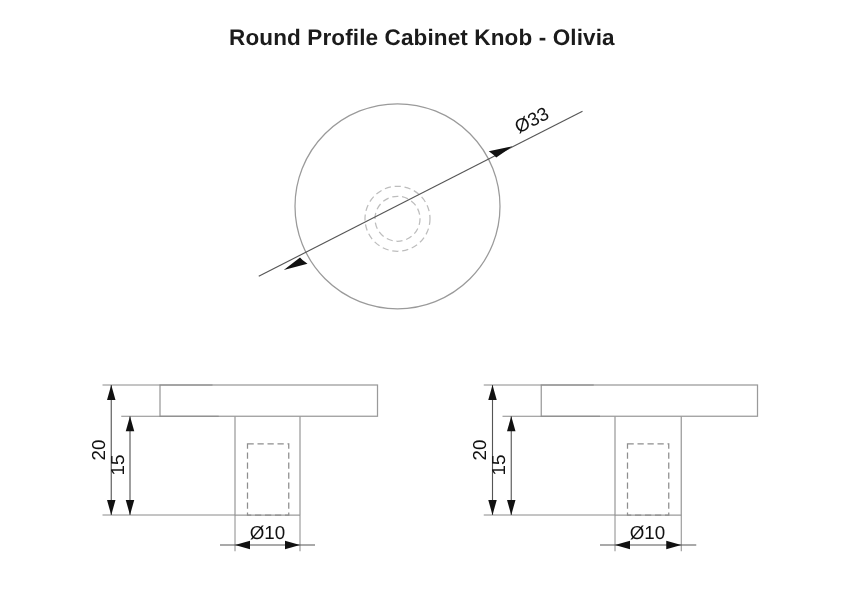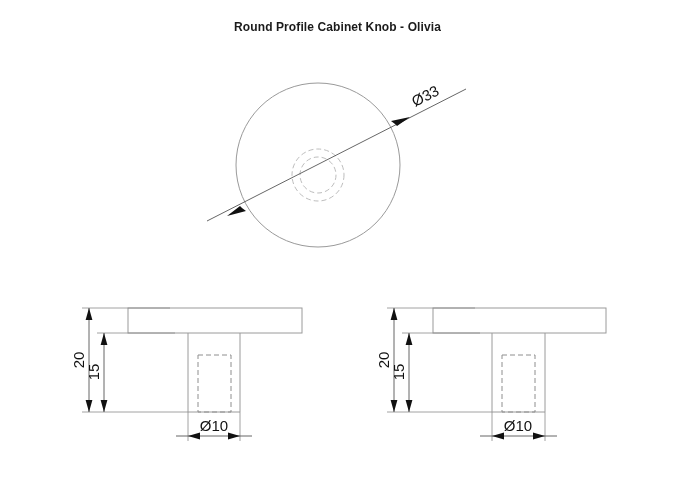--- a/index.html
+++ b/index.html
@@ -19,21 +19,21 @@
     width: 675px;
     height: 485px;
     background: #ffffff;
   }
   #page-title {
     position: absolute;
     top: 20px;
     left: 0;
     width: 675px;
     text-align: center;
-    font-size: 12px;
+    font-size: 18px;
     font-weight: bold;
     letter-spacing: 0.1px;
     color: #1b1b1b;
     font-family: "Liberation Sans", sans-serif;
   }
   svg.tech-svg {
     position: absolute;
     top: 0;
     left: 0;
     width: 675px;

